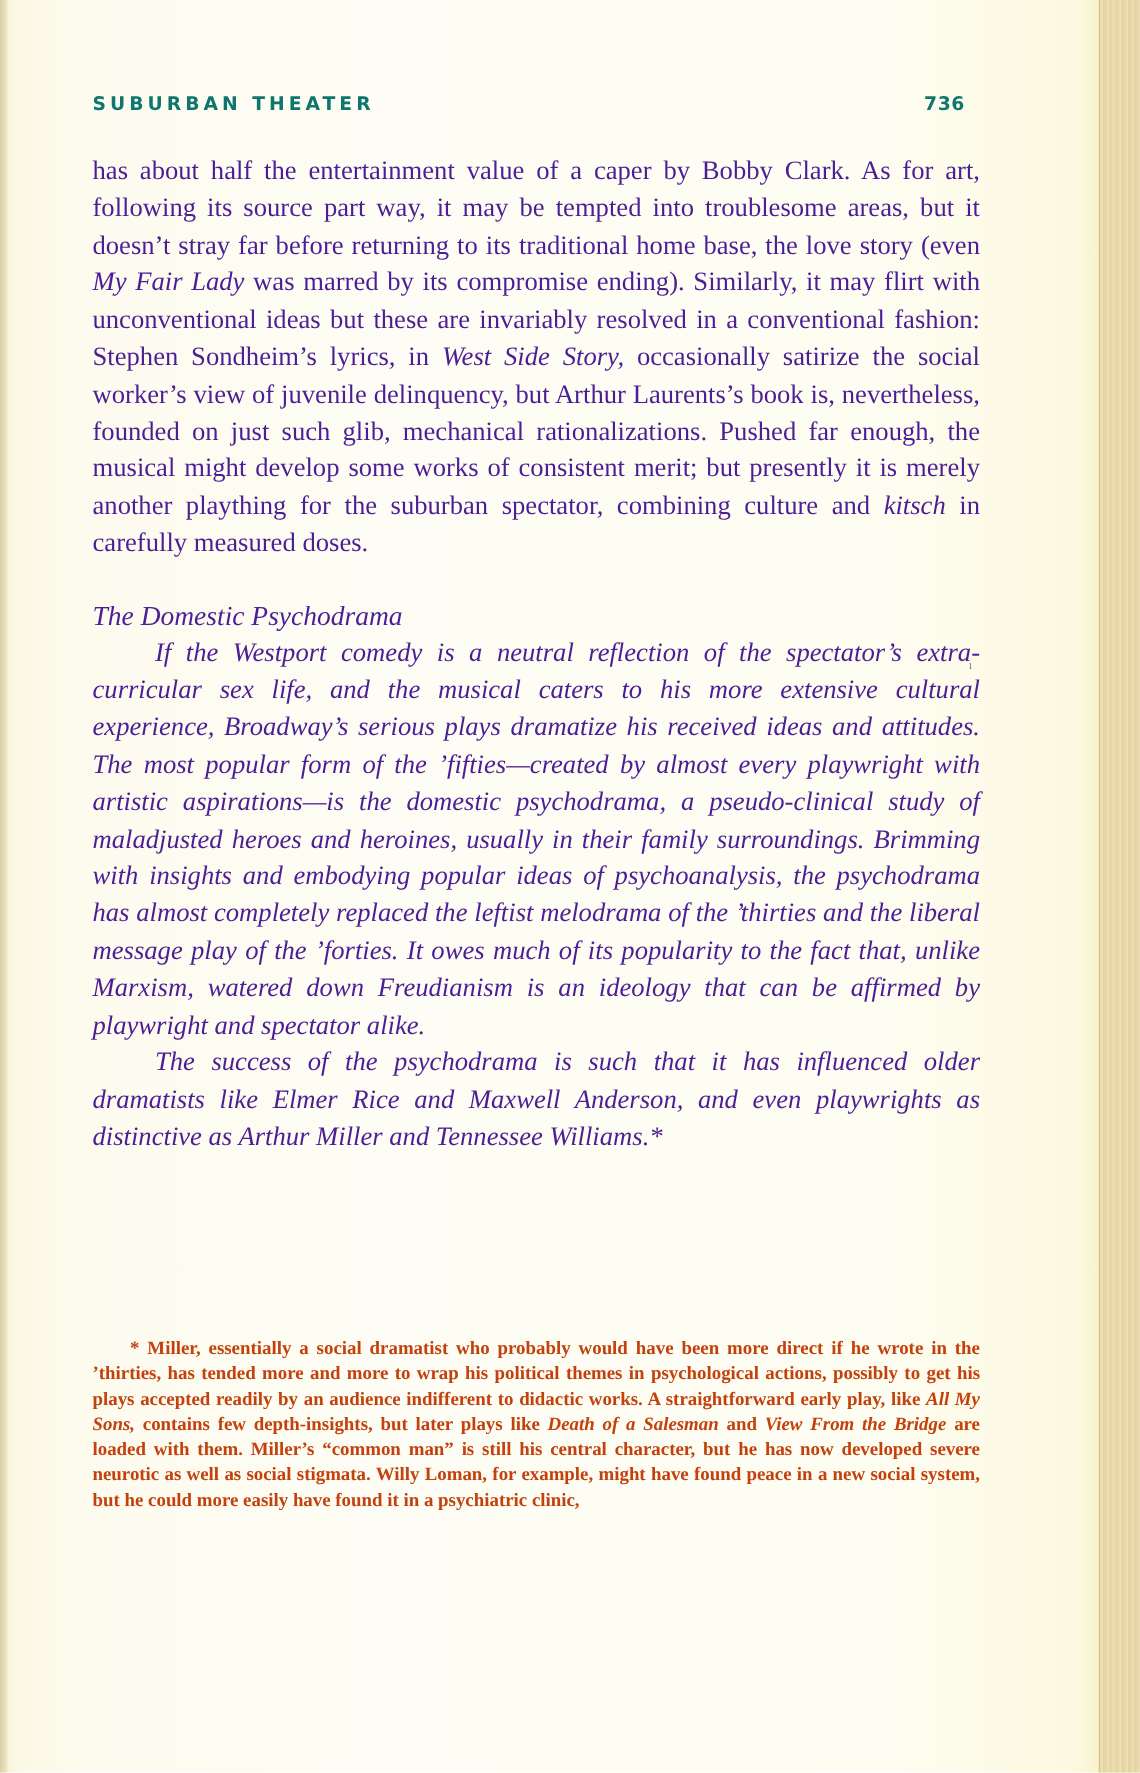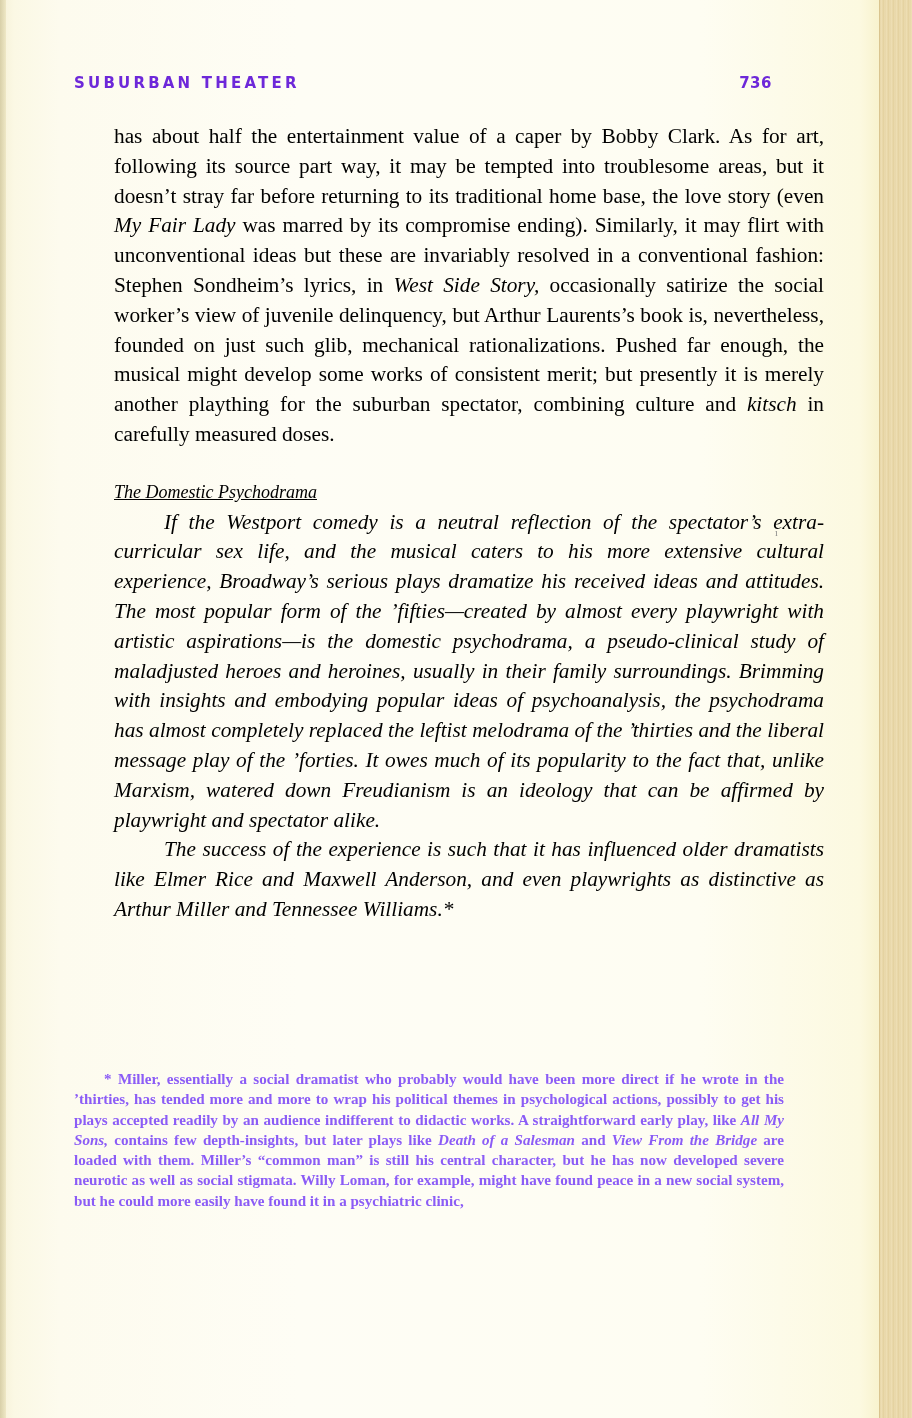--- a/index.html
+++ b/index.html
@@ -13,42 +13,42 @@
     background: linear-gradient(90deg, #d8cfa8, #efe8c6);
   }
   .page-edge {
     position: absolute; right: 0; top: 0; width: 32px; height: 1418px;
     background: repeating-linear-gradient(90deg, #e7d6a8 0px, #efe0b6 2px, #e2cf9c 3px, #ecdcb0 5px);
     border-left: 1px solid #d9c48f;
   }
   .header {
     position: absolute; left: 74px; top: 74px; width: 698px; height: 22px;
     font-family: "DejaVu Sans", sans-serif; font-weight: bold;
-    font-size: 15px; letter-spacing: 3.2px; color: #6d28d9;
+    font-size: 15px; letter-spacing: 3.2px; color: #0f766e;
   }
   .header .runhead { position: absolute; left: 0; top: 0; }
   .header .pagenum { position: absolute; right: 0; top: 0; letter-spacing: 0.5px; }
   .body-text {
     position: absolute; left: 74px; top: 122px; width: 710px;
     font-family: "Liberation Serif", serif; font-size: 21.3px; line-height: 29.8px;
-    text-align: justify; color: #000000; margin-left: 40px;
+    text-align: justify; color: #4c1d95;
   }
   .body-text p { margin: 0; }
   .indent { text-indent: 50px; font-style: italic; }
   .section-head {
-    margin-top: 28px !important; font-style: italic; font-size: 18px; text-decoration: underline;
+    margin-top: 28px !important; font-style: italic; font-size: 22px;
   }
   .mark {
     position: absolute; left: 775px; top: 527px;
     font-family: "Liberation Serif", serif; font-size: 10px; color: #888;
   }
   .footnote {
     position: absolute; left: 74px; top: 1069px; width: 710px;
     font-family: "Liberation Serif", serif; font-weight: bold;
-    font-size: 15.1px; line-height: 20.3px; text-align: justify; color: #8b5cf6;
+    font-size: 15.1px; line-height: 20.3px; text-align: justify; color: #c2410c;
   }
   .footnote p { margin: 0; text-indent: 30px; }
   i { font-style: italic; }
 </style>
 </head>
 <body>
 
 <div class="left-edge"></div>
 <div class="page-edge"></div>
 
@@ -56,18 +56,18 @@
   <span class="runhead">SUBURBAN THEATER</span>
   <span class="pagenum">736</span>
 </div>
 
 <div class="mark">ı</div>
 
 <div class="body-text">
   <p><span>has about half the entertainment value of a caper by Bobby Clark. As for art, following its source part way, it may be tempted into troublesome areas, but it doesn’t stray far before returning to its traditional home base, the love story (even </span><i>My Fair Lady</i><span> was marred by its compromise ending). Similarly, it may flirt with unconventional ideas but these are invariably resolved in a conventional fashion: Stephen Sondheim’s lyrics, in </span><i>West Side Story,</i><span> occasionally satirize the social worker’s view of juvenile delinquency, but Arthur Laurents’s book is, nevertheless, founded on just such glib, mechanical rationalizations. Pushed far enough, the musical might develop some works of consistent merit; but presently it is merely another plaything for the suburban spectator, combining culture and </span><i>kitsch</i><span> in carefully measured doses.</span></p>
   <p class="section-head">The Domestic Psychodrama</p>
   <p class="indent">If the Westport comedy is a neutral reflection of the spectator’s extra-curricular sex life, and the musical caters to his more extensive cultural experience, Broadway’s serious plays dramatize his received ideas and attitudes. The most popular form of the ’fifties—created by almost every playwright with artistic aspirations—is the domestic psychodrama, a pseudo-clinical study of maladjusted heroes and heroines, usually in their family surroundings. Brimming with insights and embodying popular ideas of psychoanalysis, the psychodrama has almost completely replaced the leftist melodrama of the ’thirties and the liberal message play of the ’forties. It owes much of its popularity to the fact that, unlike Marxism, watered down Freudianism is an ideology that can be affirmed by playwright and spectator alike.</p>
-  <p class="indent">The success of the experience is such that it has influenced older dramatists like Elmer Rice and Maxwell Anderson, and even playwrights as distinctive as Arthur Miller and Tennessee Williams.*</p>
+  <p class="indent">The success of the psychodrama is such that it has influenced older dramatists like Elmer Rice and Maxwell Anderson, and even playwrights as distinctive as Arthur Miller and Tennessee Williams.*</p>
 </div>
 
 <div class="footnote">
   <p><span>* Miller, essentially a social dramatist who probably would have been more direct if he wrote in the ’thirties, has tended more and more to wrap his political themes in psychological actions, possibly to get his plays accepted readily by an audience indifferent to didactic works. A straightforward early play, like </span><i>All My Sons,</i><span> contains few depth-insights, but later plays like </span><i>Death of a Salesman</i><span> and </span><i>View From the Bridge</i><span> are loaded with them. Miller’s “common man” is still his central character, but he has now developed severe neurotic as well as social stigmata. Willy Loman, for example, might have found peace in a new social system, but he could more easily have found it in a psychiatric clinic,</span></p>
 </div>
 
 </body></html>

